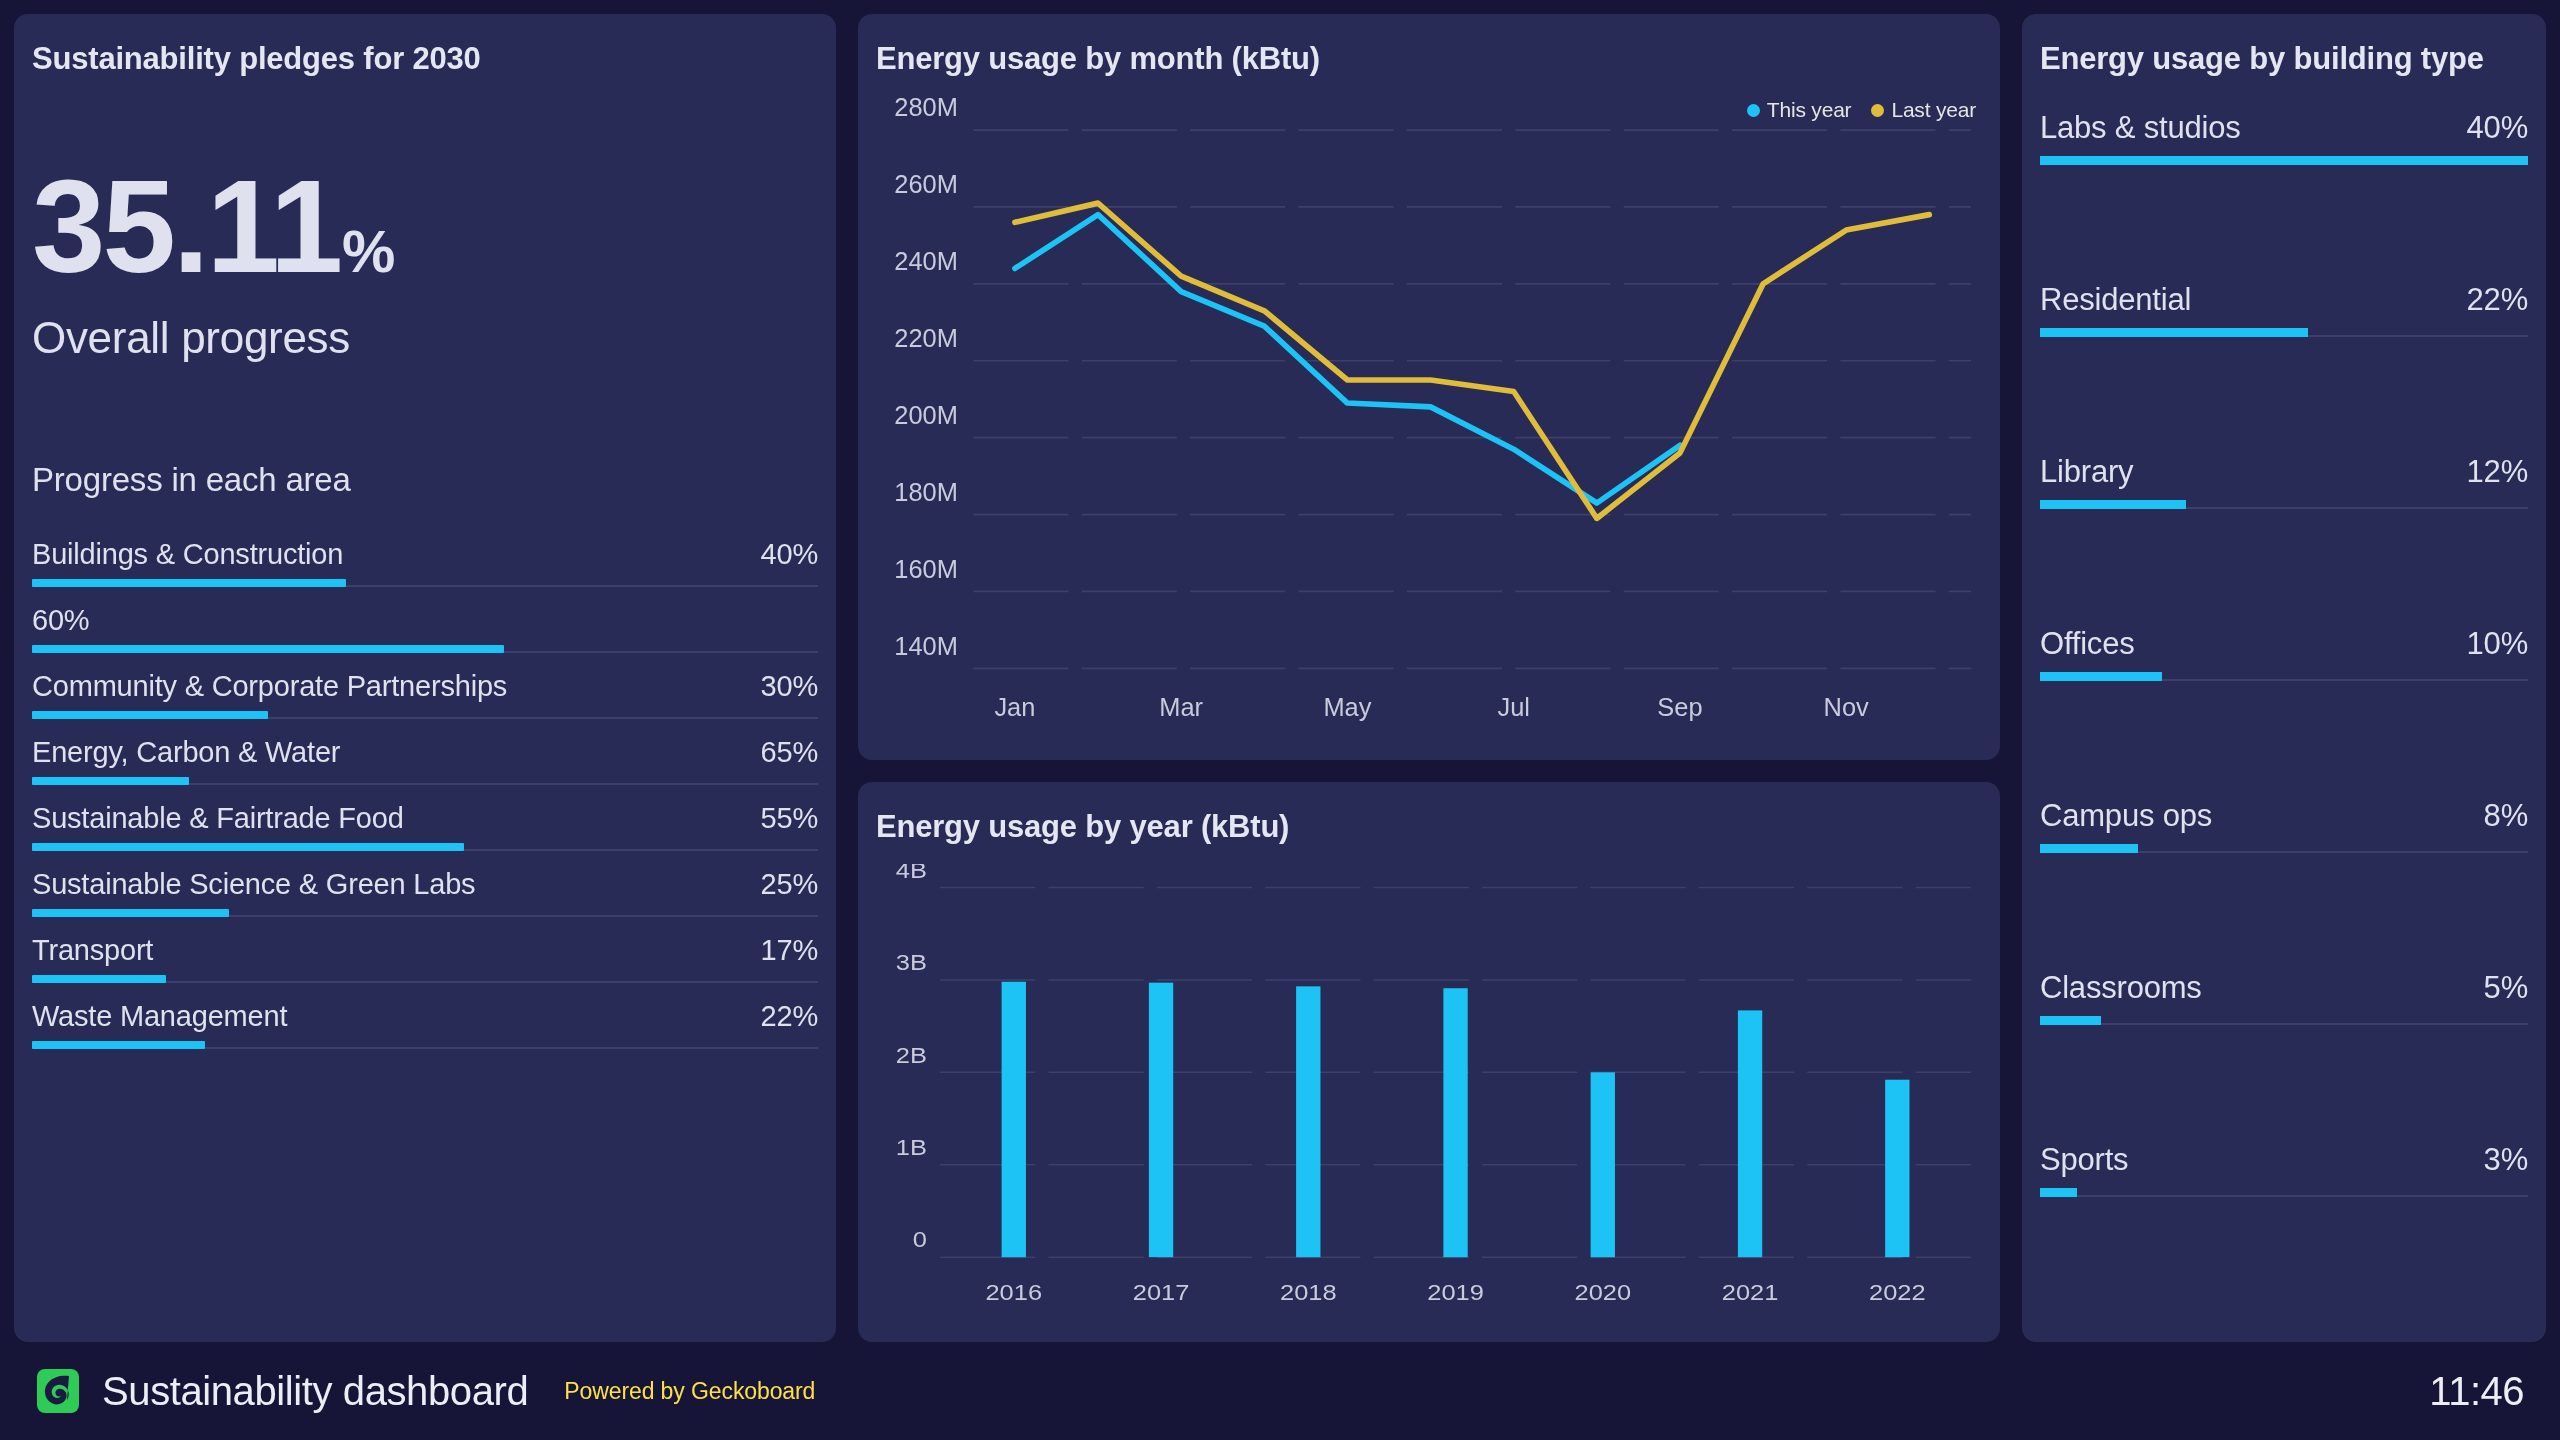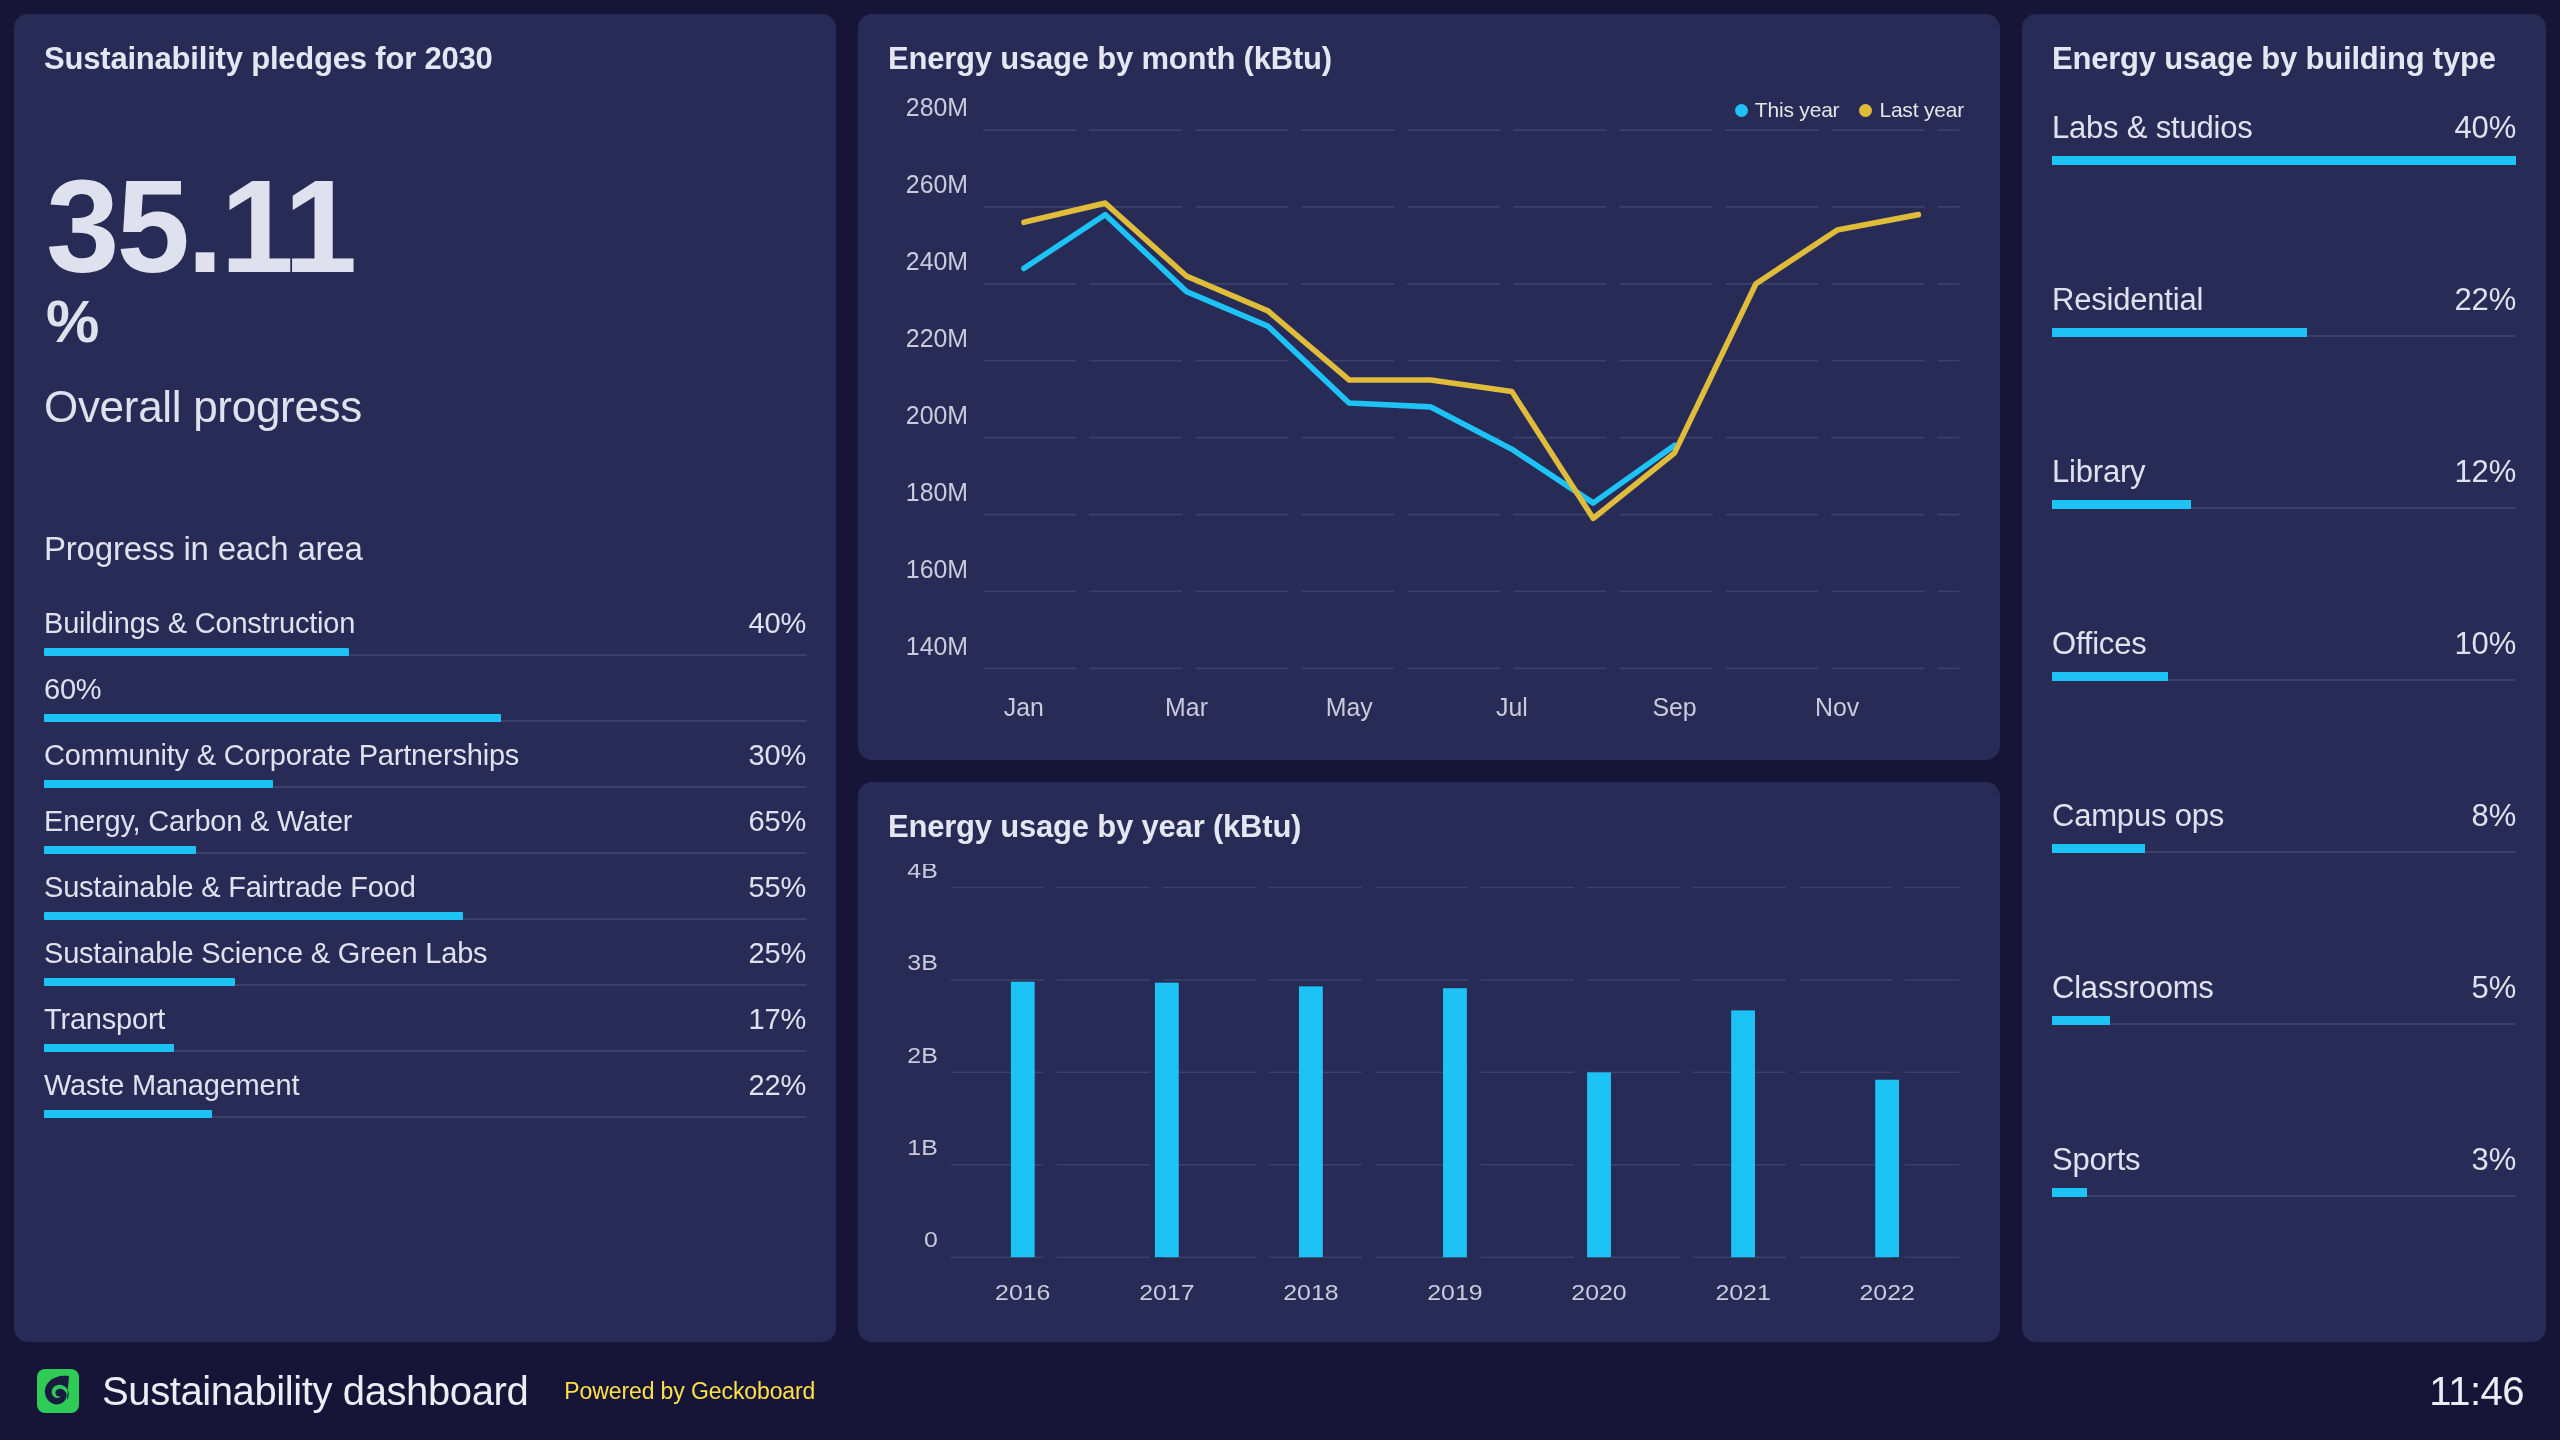--- a/index.html
+++ b/index.html
@@ -24,21 +24,21 @@
     flex: 1;
     display: flex;
     gap: 22px;
     min-height: 0;
   }
 
   
   .card {
     background: #272b55;
     border-radius: 14px;
-    padding: 28px 30px;
+    padding: 28px 18px;
     display: flex;
     flex-direction: column;
     min-height: 0;
   }
 
   .card-title {
     font-size: 31px;
     font-weight: bold;
     color: #e4e6f1;
     letter-spacing: -0.2px;
@@ -52,21 +52,20 @@
 
   .mid-line { flex: 0 0 746px; }
   .mid-bar  { flex: 1; }
 
   
   .big-number-wrap {
     margin-top: 92px;
     display: flex;
     align-items: baseline;
     color: #dfe1ee;
-    flex-direction: column;
   }
   .big-number {
     font-size: 132px;
     font-weight: bold;
     line-height: 0.9;
     letter-spacing: -3px;
   }
   .big-number-unit {
     font-size: 60px;
     font-weight: bold;

